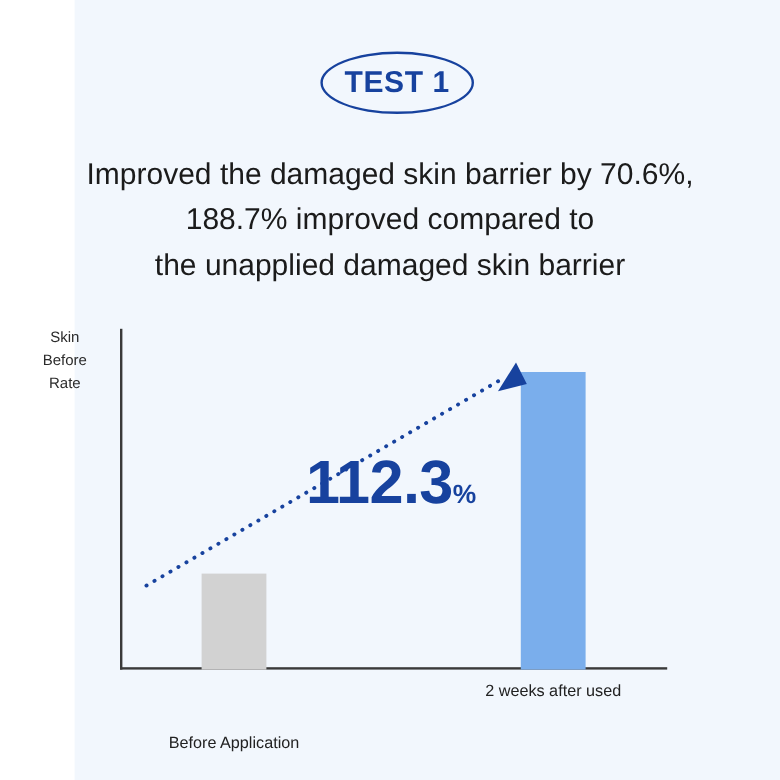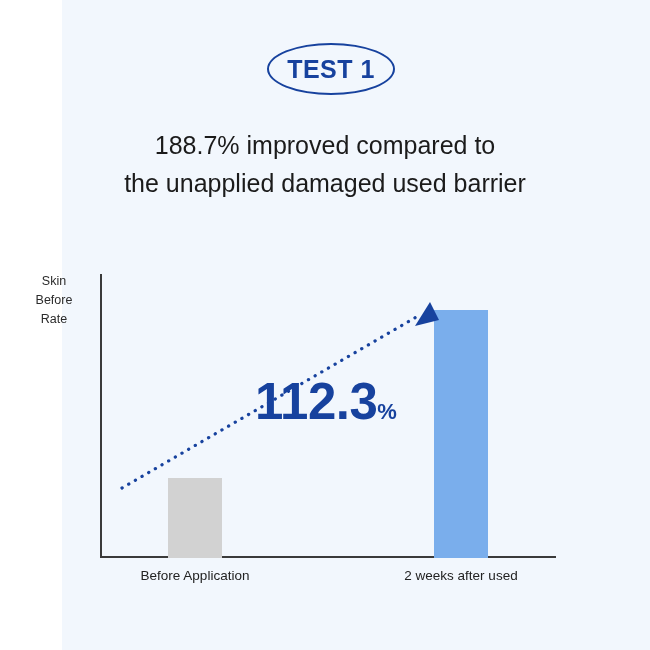--- a/index.html
+++ b/index.html
@@ -125,21 +125,21 @@
     background: #7aaeec;
   }
   .bar-caption {
     position: absolute;
     top: 306px;
     font-size: 13.5px;
     color: #222222;
     text-align: center;
     white-space: nowrap;
   }
-  .caption-before { left: 115px; width: 160px; }
+  .caption-before { left: 115px; width: 160px; margin-top: 43px; }
   .caption-after  { left: 381px; width: 160px; }
 
   .value-callout {
     position: absolute;
     left: 255px;
     top: 110px;
     color: #17429e;
     white-space: nowrap;
   }
   .value-main {
@@ -164,22 +164,23 @@
 
 <div id="page">
   <div class="panel"></div>
   <div class="panel-left-white"></div>
 
   <div class="badge">
     <span class="badge-label">TEST 1</span>
   </div>
 
   <div class="headline">
+    <div>Improved the damaged skin barrier by 70.6%,</div>
     <div>188.7% improved compared to</div>
-    <div>the unapplied damaged used barrier</div>
+    <div>the unapplied damaged skin barrier</div>
   </div>
 
   <div class="chart">
 
     <div class="y-axis-label">
       <div>Skin</div>
       <div>Before</div>
       <div>Rate</div>
     </div>
 

